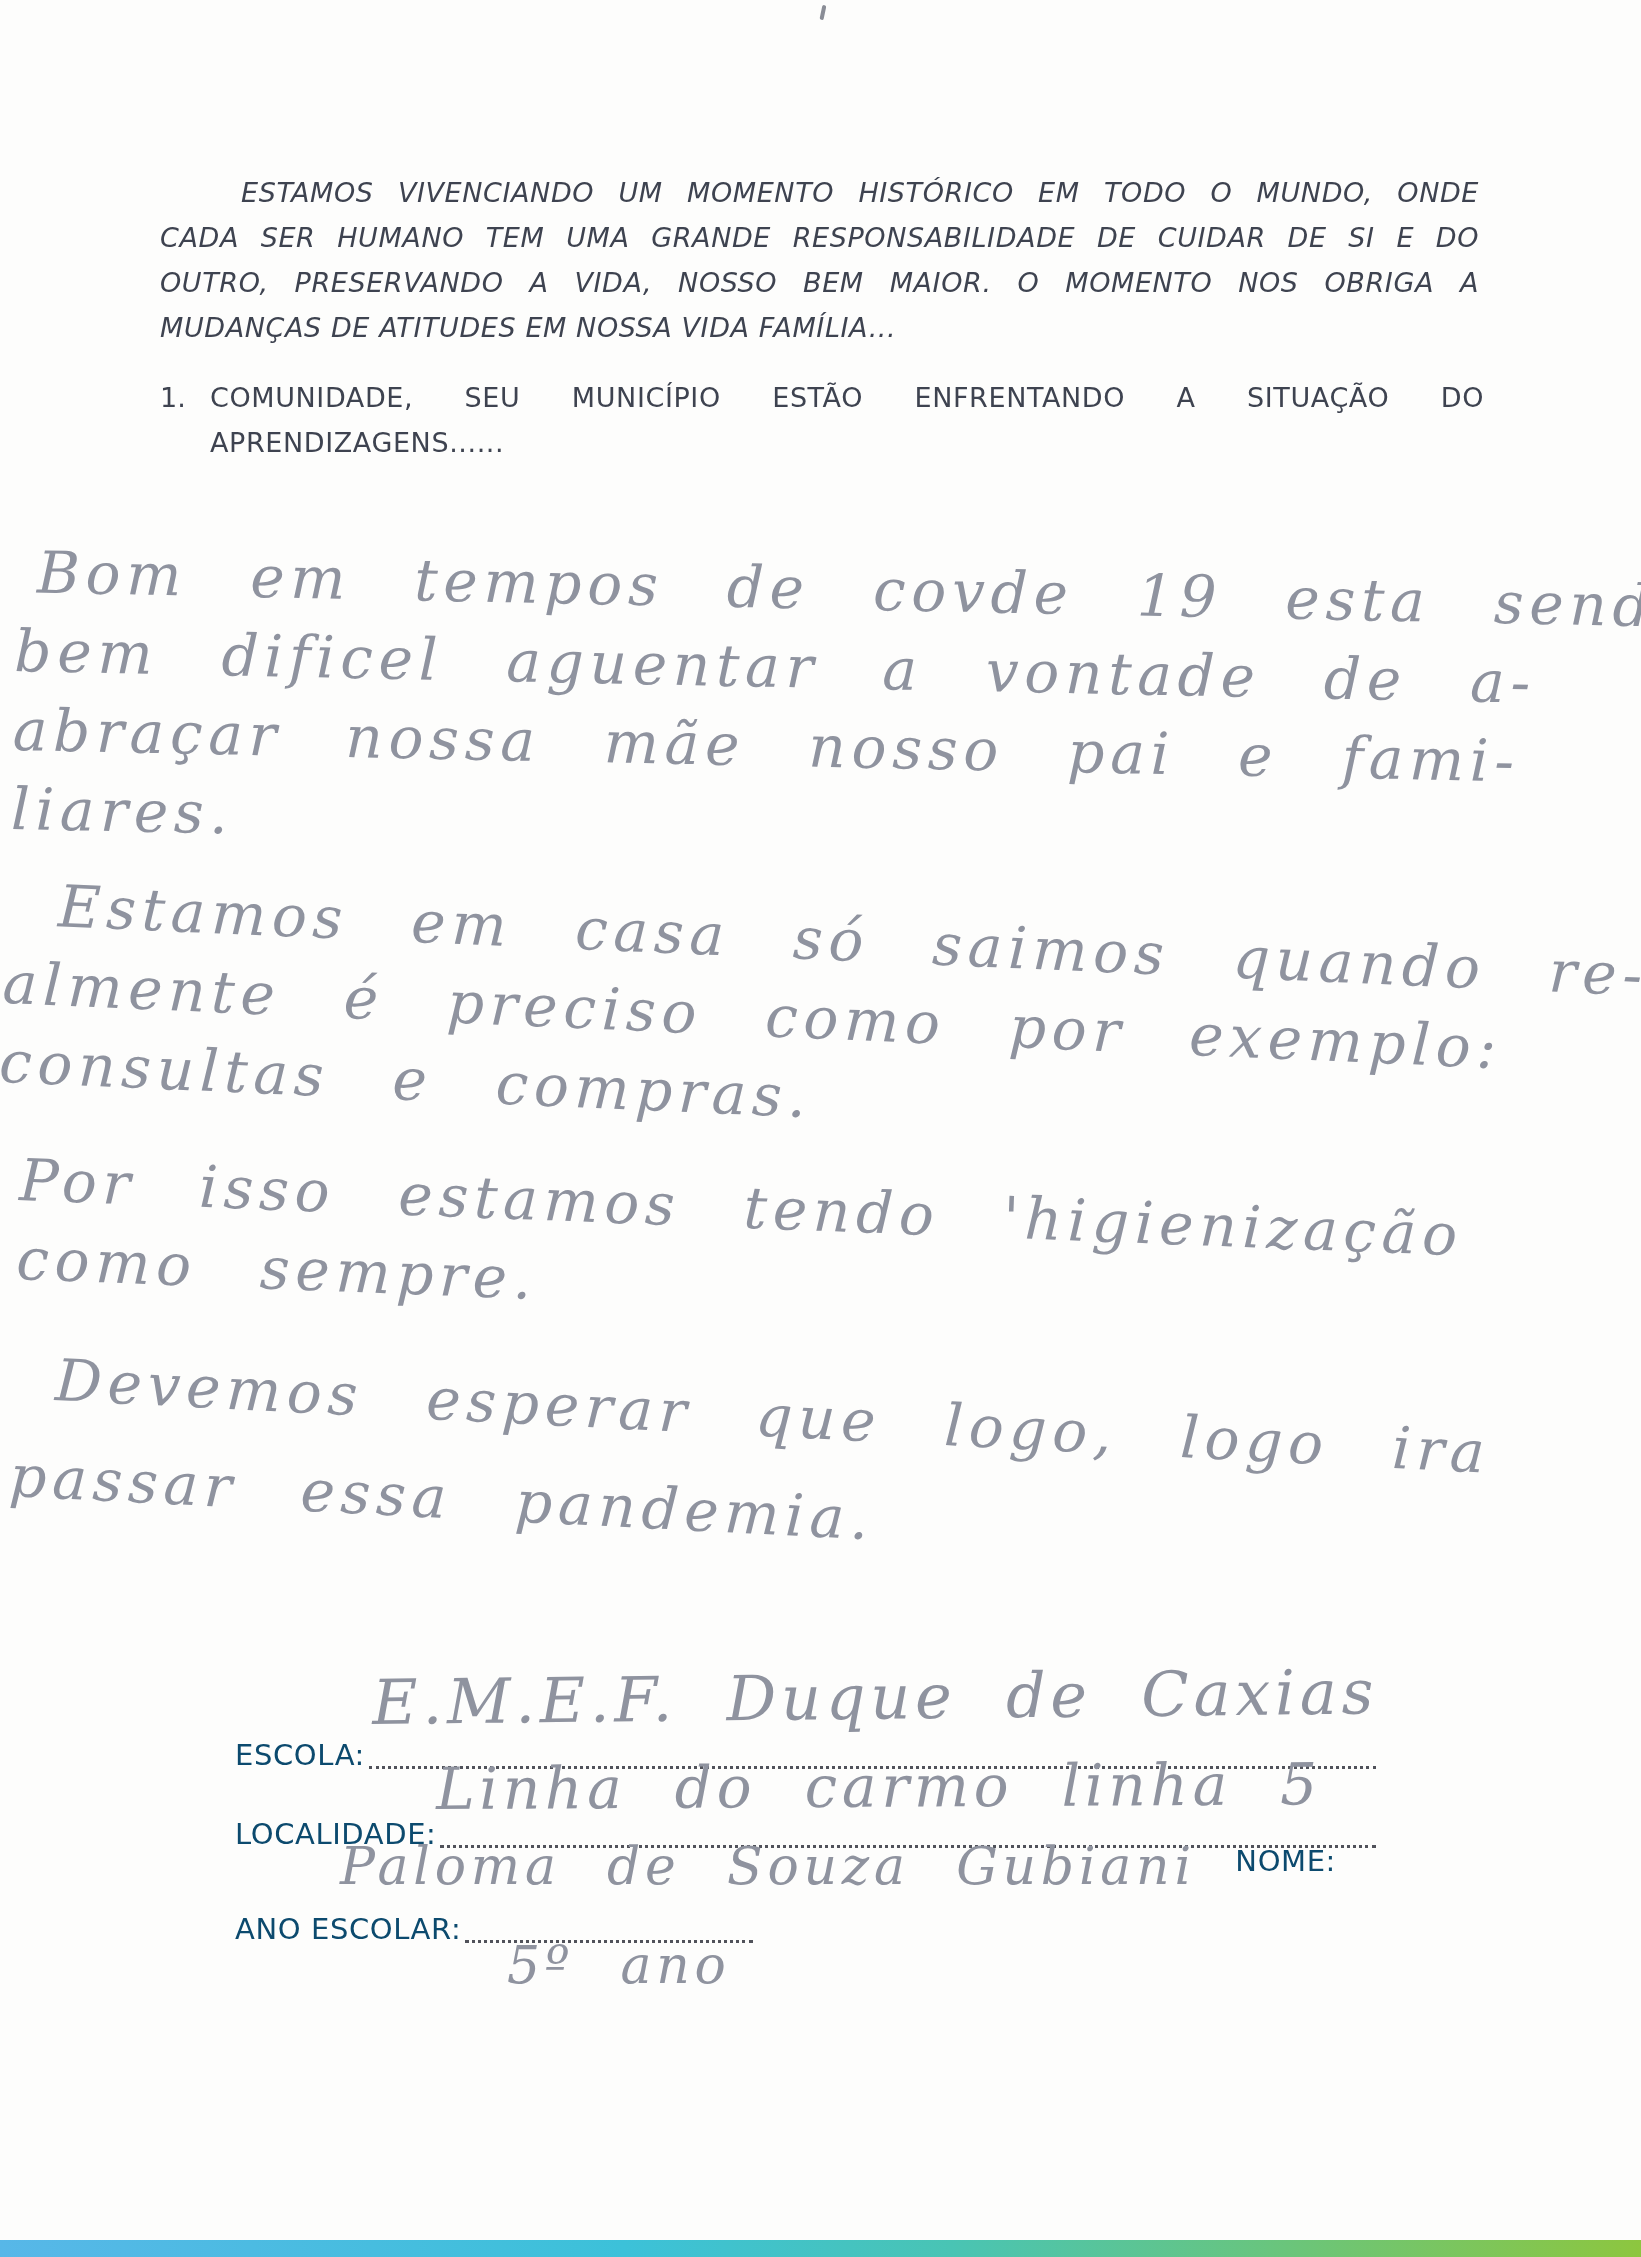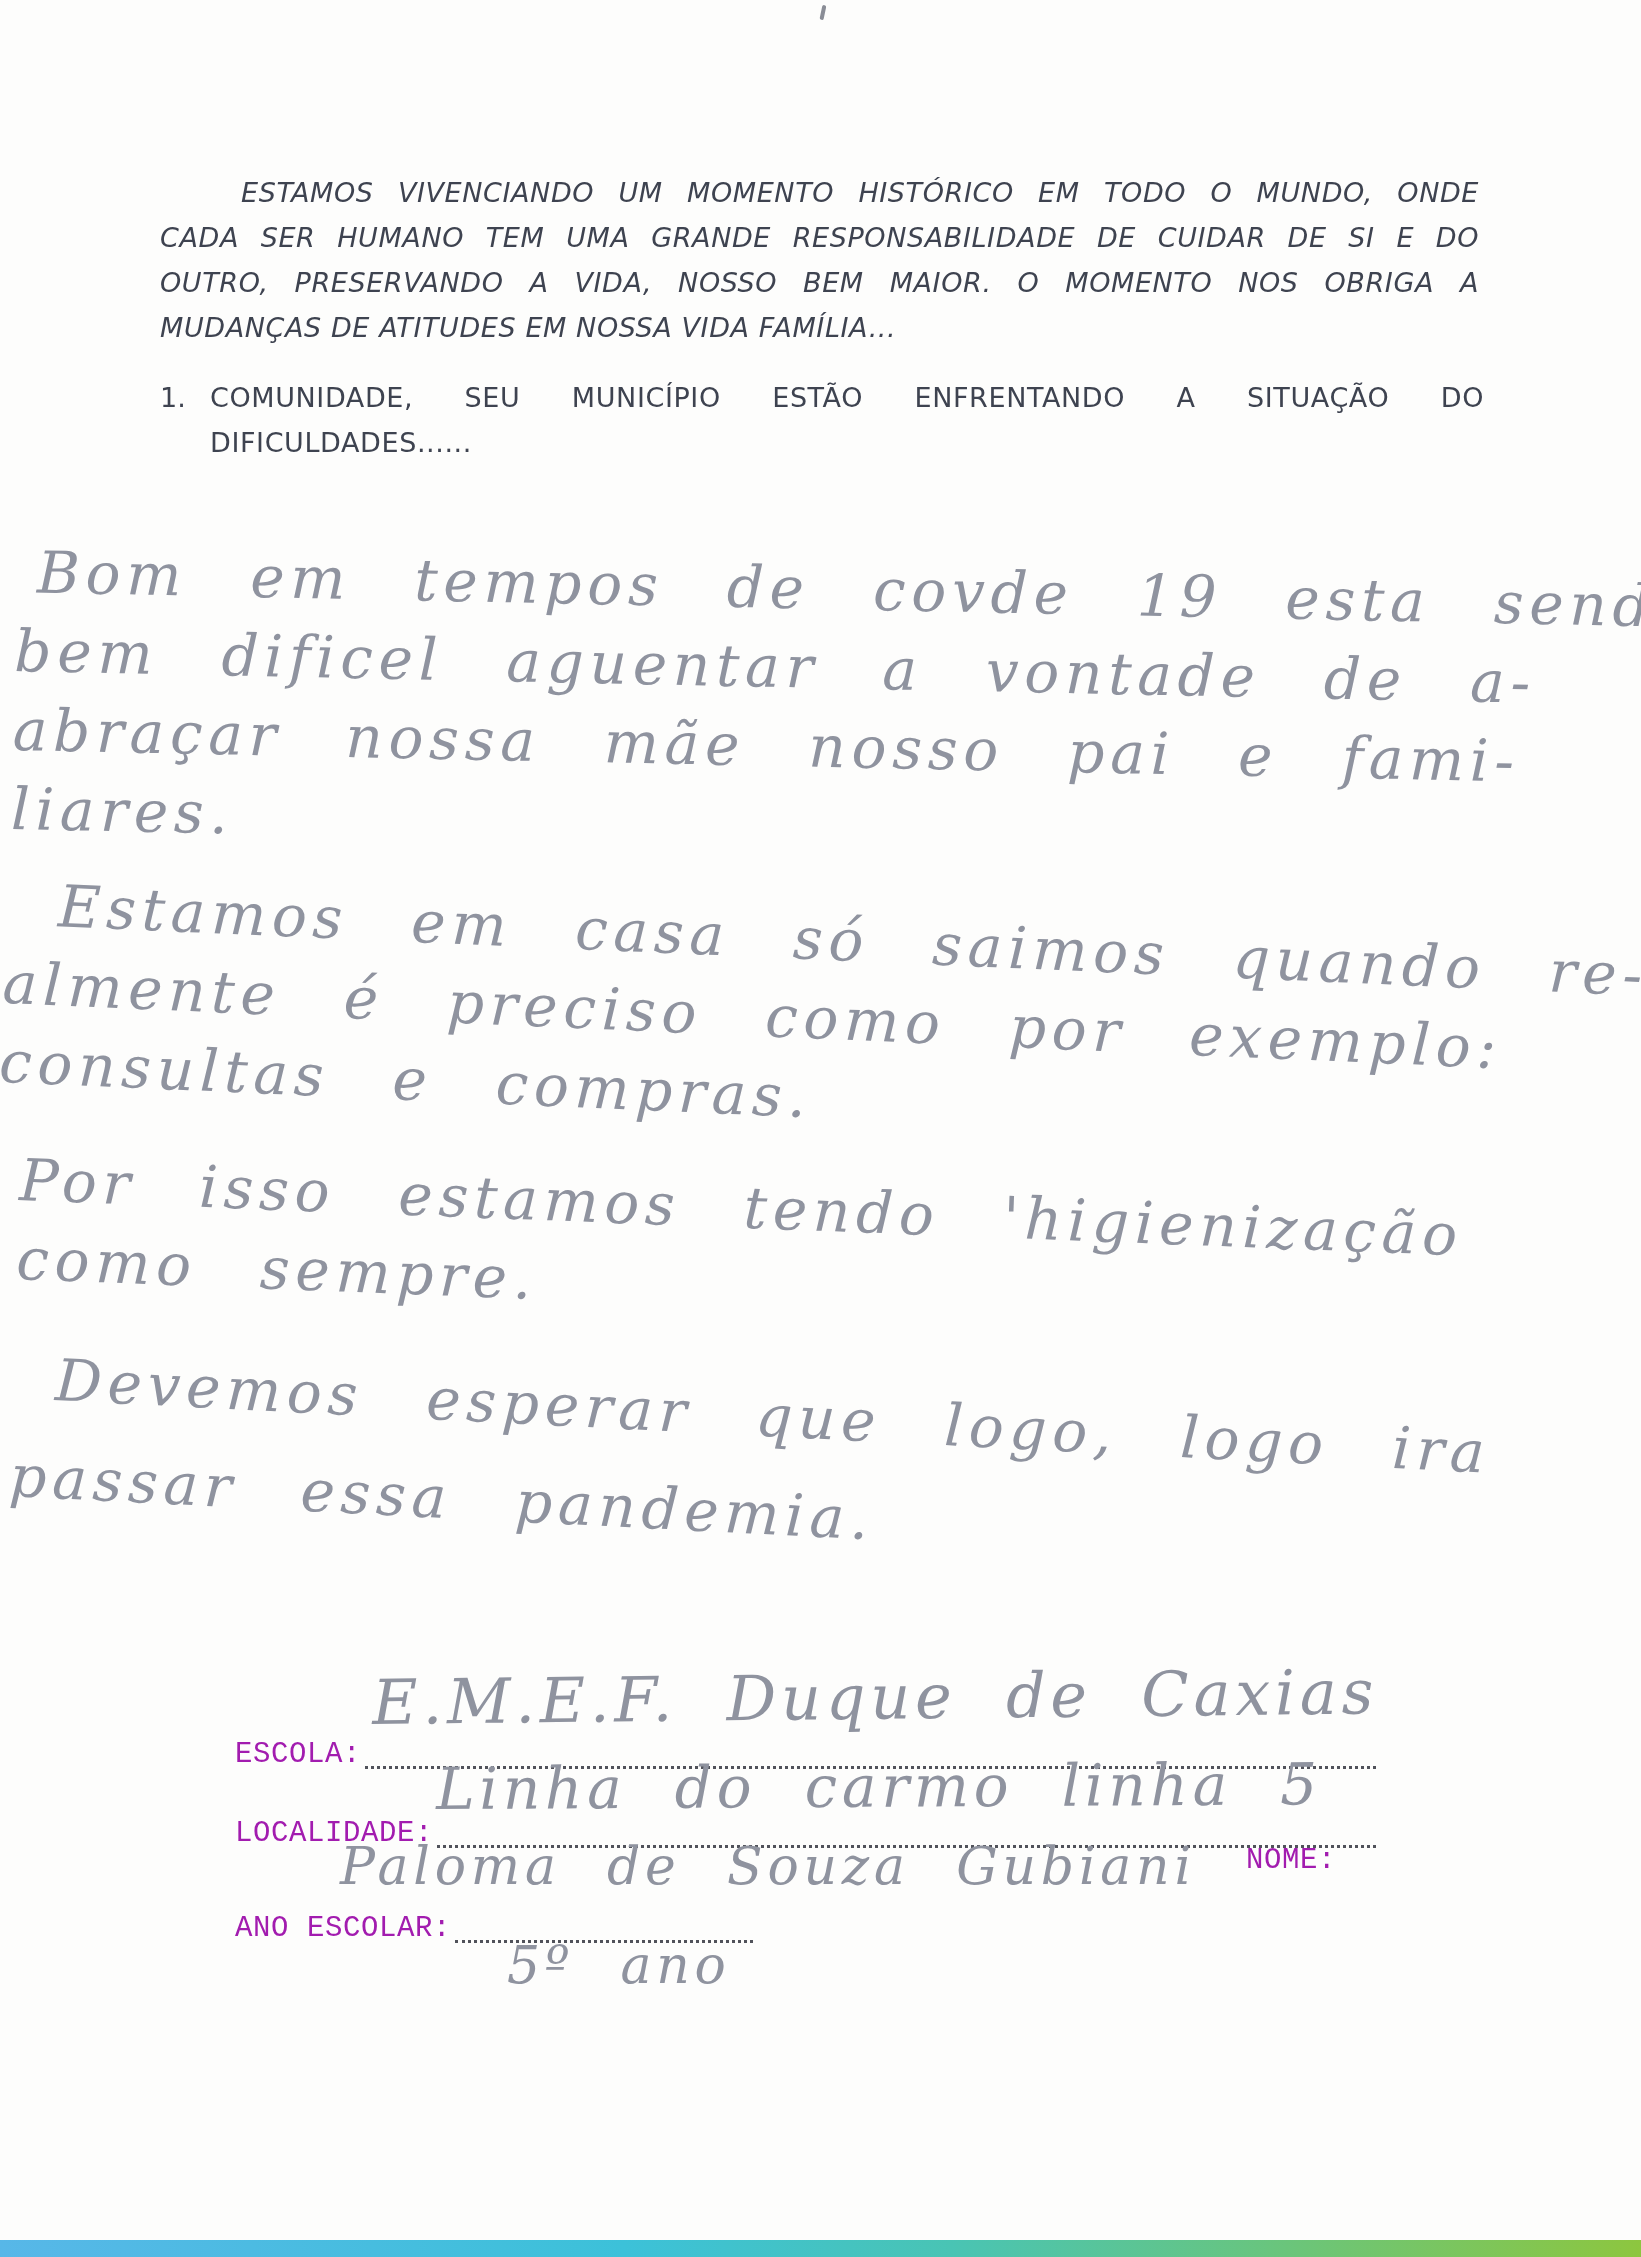--- a/index.html
+++ b/index.html
@@ -49,22 +49,22 @@
   .hw-p3{left:21px;top:1141px;transform:rotate(2.2deg);}
   .hw-p4{left:17.4px;top:1329px;transform:rotate(2.9deg);}
   .hw-p4 .hw-line{line-height:98px;}
   .hw-p4 .l0{padding-left:41px;}
   
   .field-row{
     position:absolute;left:235px;
     display:flex;align-items:flex-end;
   }
   .field-label{
-    font-size:29px;letter-spacing:0.6px;color:#a21caf;
-    white-space:nowrap;line-height:42px;font-family:Liberation Mono, monospace;
+    font-size:29px;letter-spacing:0.6px;color:#0c4a6e;
+    white-space:nowrap;line-height:42px;
   }
   .dots{
     flex:1;height:0;
     border-bottom:3.9px dotted #50525a;
     margin:0 0 6.8px 3.9px;
   }
   .f-escola{top:1734px;width:1141px;}
   .f-localidade{top:1813px;width:1141px;}
   .f-nome{top:1840px;width:1101px;flex-direction:column;}
   .f-ano{top:1908px;width:518px;justify-content:flex-end;}
@@ -99,21 +99,21 @@
   <div class="print-block intro">
     <div class="print-line just indent">ESTAMOS VIVENCIANDO UM MOMENTO HISTÓRICO EM TODO O MUNDO, ONDE</div>
     <div class="print-line just">CADA SER HUMANO TEM UMA GRANDE RESPONSABILIDADE DE CUIDAR DE SI E DO</div>
     <div class="print-line just">OUTRO, PRESERVANDO A VIDA, NOSSO BEM MAIOR. O MOMENTO NOS OBRIGA A</div>
     <div class="print-line">MUDANÇAS DE ATITUDES EM NOSSA VIDA FAMÍLIA...</div>
   </div>
 
   <div class="print-block instruction">
     <span class="instr-num">1.</span>
     <div class="print-line just">COMUNIDADE, SEU MUNICÍPIO ESTÃO ENFRENTANDO A SITUAÇÃO DO</div>
-    <div class="print-line">DIFICULDADES......</div>
+    <div class="print-line">APRENDIZAGENS......</div>
   </div>
 
   <div class="hw hw-par hw-p1">
     <div class="hw-line l0">Bom em tempos de covde 19 esta sendo</div>
     <div class="hw-line">bem dificel aguentar a vontade de a-</div>
     <div class="hw-line">abraçar nossa mãe nosso pai e fami-</div>
     <div class="hw-line">liares.</div>
   </div>
 
   <div class="hw hw-par hw-p2">

